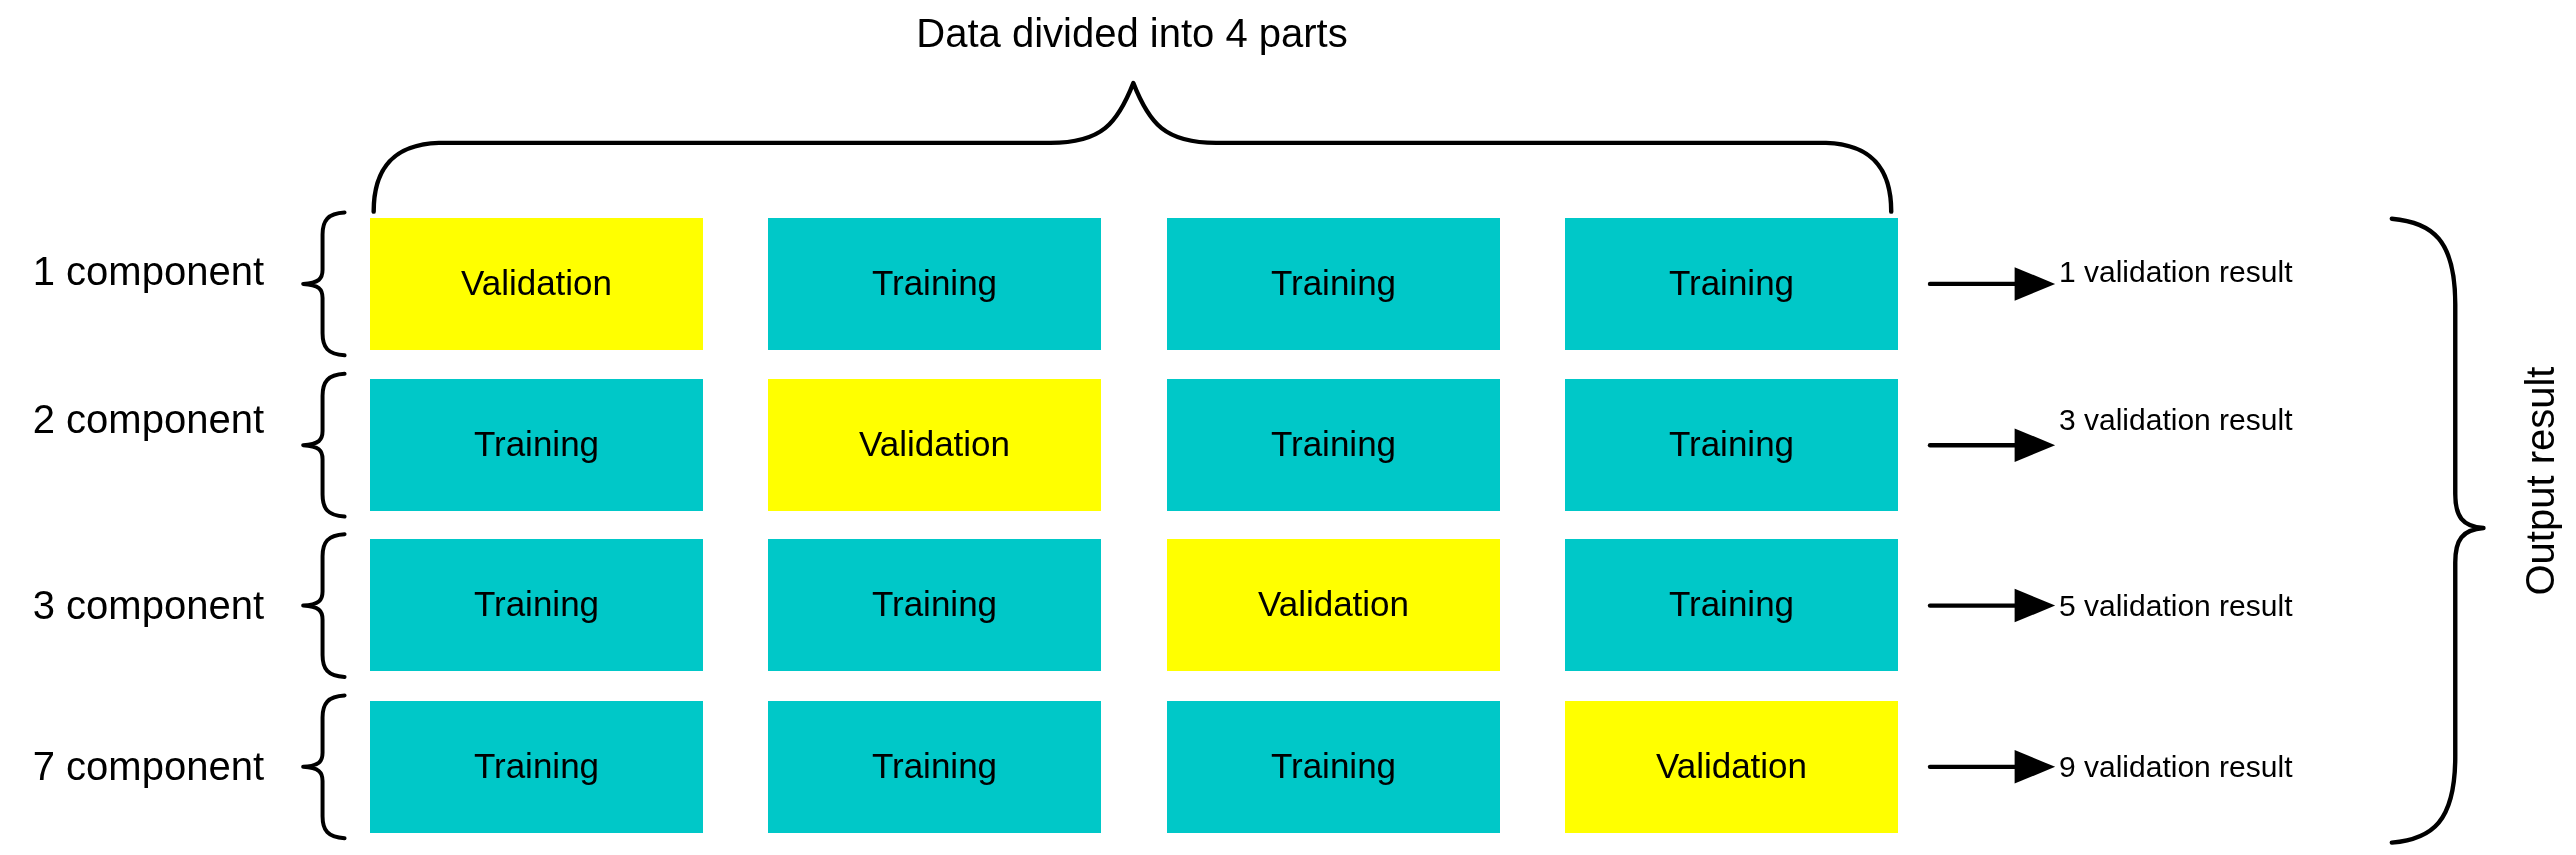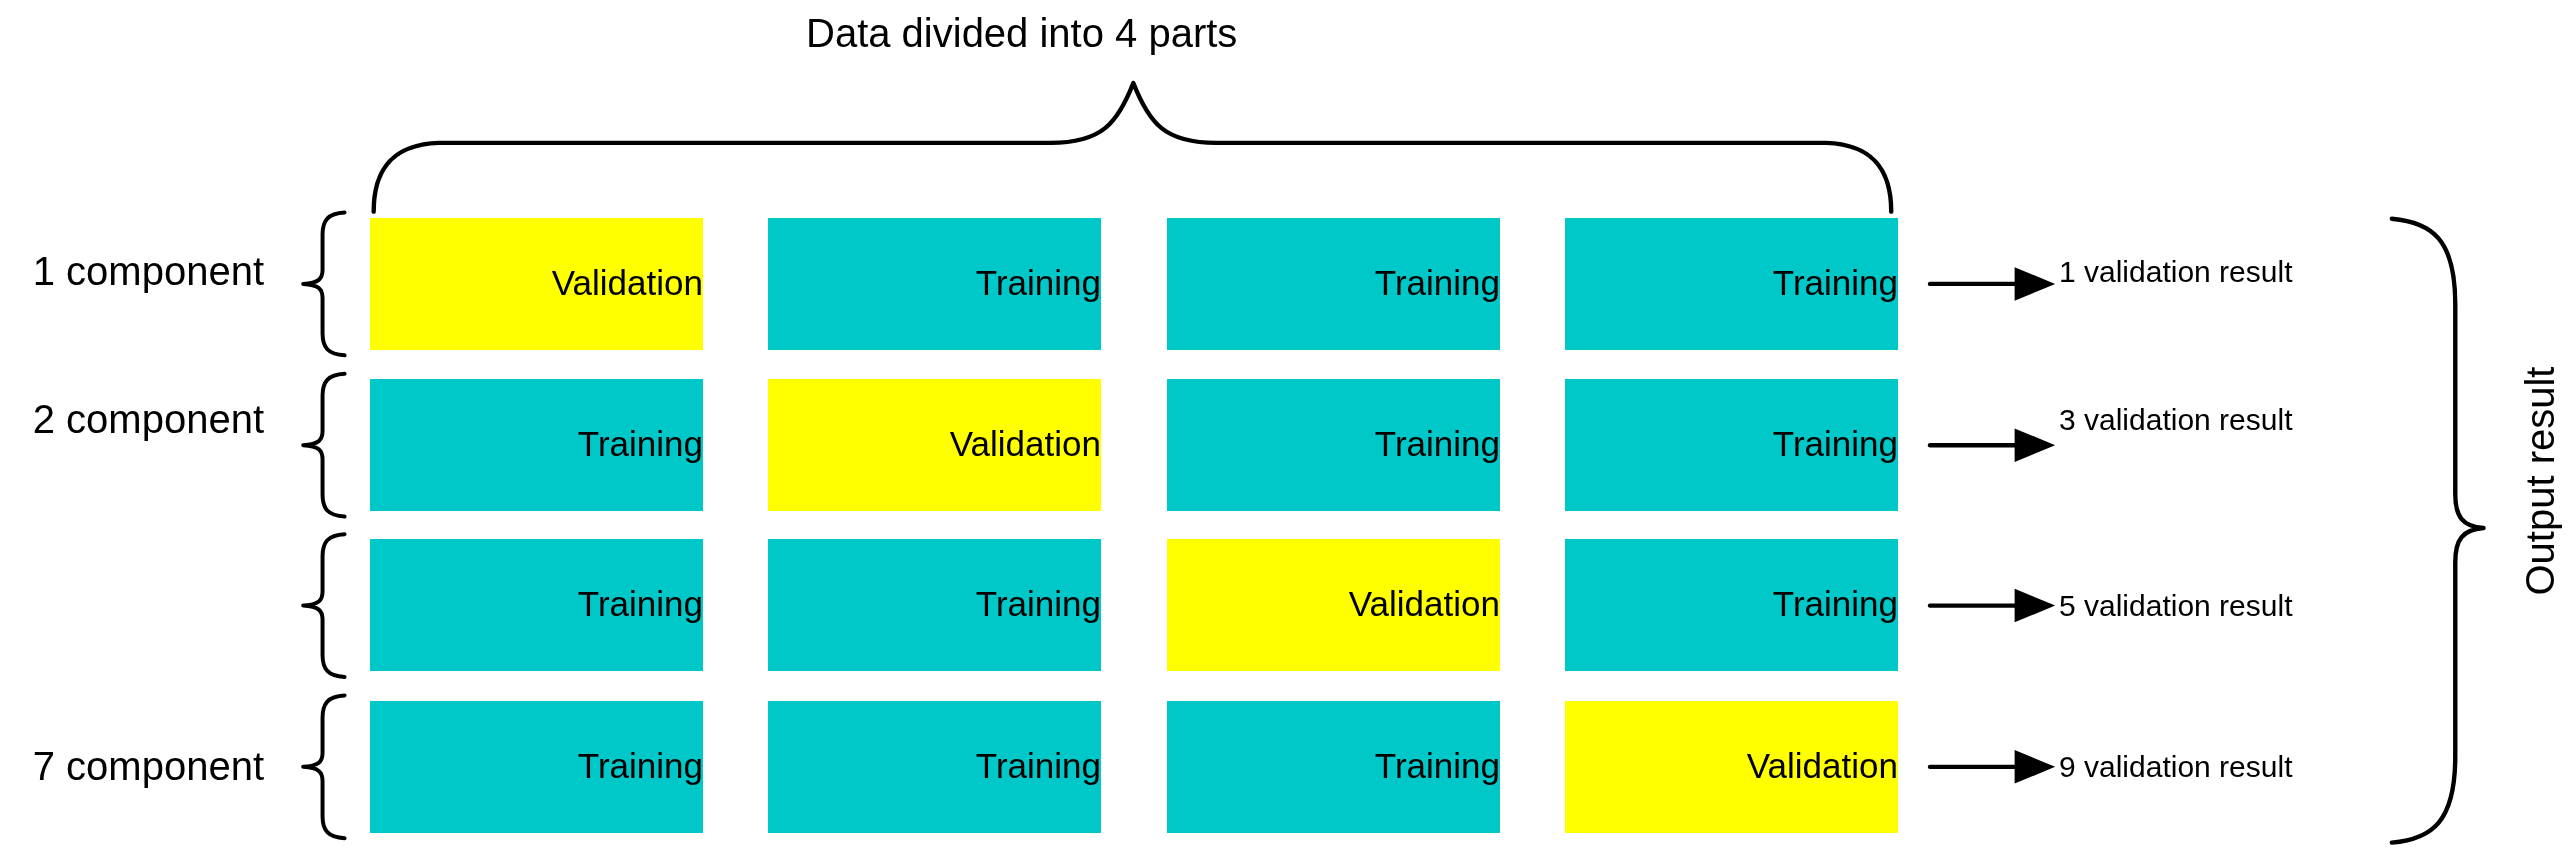--- a/index.html
+++ b/index.html
@@ -1,24 +1,24 @@
 <!DOCTYPE html>
 <html style="font-size:14px"><head>
 <meta charset="utf-8">
 <style>
   html,body{margin:0;padding:0;background:#fff}
   .canvas{position:relative;width:2576px;height:856px;background:#fff;overflow:hidden;
           font-family:"Liberation Sans",sans-serif;color:#000}
   .shapes{position:absolute;left:0;top:0;width:2576px;height:856px}
   .title{position:absolute;left:806px;top:8.8px;width:652px;height:49px;line-height:49px;
-         text-align:left;font-size:40px;white-space:nowrap}
+         text-align:center;font-size:40px;white-space:nowrap}
   .comp{position:absolute;left:0;width:264px;height:49px;line-height:49px;text-align:right;
         font-size:40px;white-space:nowrap}
   .c1{top:247px}.c2{top:395px}.c3{top:581px}.c4{top:742px}
-  .cell{position:absolute;width:333px;height:132px;line-height:129px;text-align:right;
+  .cell{position:absolute;width:333px;height:132px;line-height:129px;text-align:center;
         font-size:35px;background:#00C8C8}
   .col1{left:370px}.col2{left:768px}.col3{left:1167px}.col4{left:1565px}
   .r1{top:218px}.r2{top:379px}.r3{top:539px}.r4{top:701px}
   .result{position:absolute;left:2059px;width:379px;height:49px;line-height:49px;
           font-size:30px;text-align:left;white-space:nowrap}
   .output{position:absolute;left:2408px;top:458px;width:264px;height:46px;line-height:46px;
           text-align:center;font-size:40px;transform:rotate(-90deg);white-space:nowrap}
   .stroke{fill:none;stroke:#000;stroke-width:5;stroke-linecap:round;stroke-linejoin:round}
   .thin{stroke-width:4.5}
   .fill{fill:#000;stroke:none}
@@ -60,20 +60,21 @@
     </g>
 
     <path class="stroke" d="M 2714 248 C 2760 252, 2786 272, 2786 345 L 2786 560 C 2786 586, 2794 597, 2818 599
          C 2794 601, 2786 612, 2786 638 L 2786 858 C 2786 932, 2760 952, 2714 956"></path>
   </svg>
 
   <div class="title">Data divided into 4 parts</div>
 
   <div class="comp c1">1 component</div>
   <div class="comp c2">2 component</div>
+  <div class="comp c3">3 component</div>
   <div class="comp c4">7 component</div>
 
   <div class="cell r1 col1" style="background: rgb(255, 255, 0);">Validation</div>
   <div class="cell r1 col2" style="background: rgb(0, 200, 200);">Training</div>
   <div class="cell r1 col3" style="background: rgb(0, 200, 200);">Training</div>
   <div class="cell r1 col4" style="background: rgb(0, 200, 200);">Training</div>
 
   <div class="cell r2 col1" style="background: rgb(0, 200, 200);">Training</div>
   <div class="cell r2 col2" style="background: rgb(255, 255, 0);">Validation</div>
   <div class="cell r2 col3" style="background: rgb(0, 200, 200);">Training</div>

